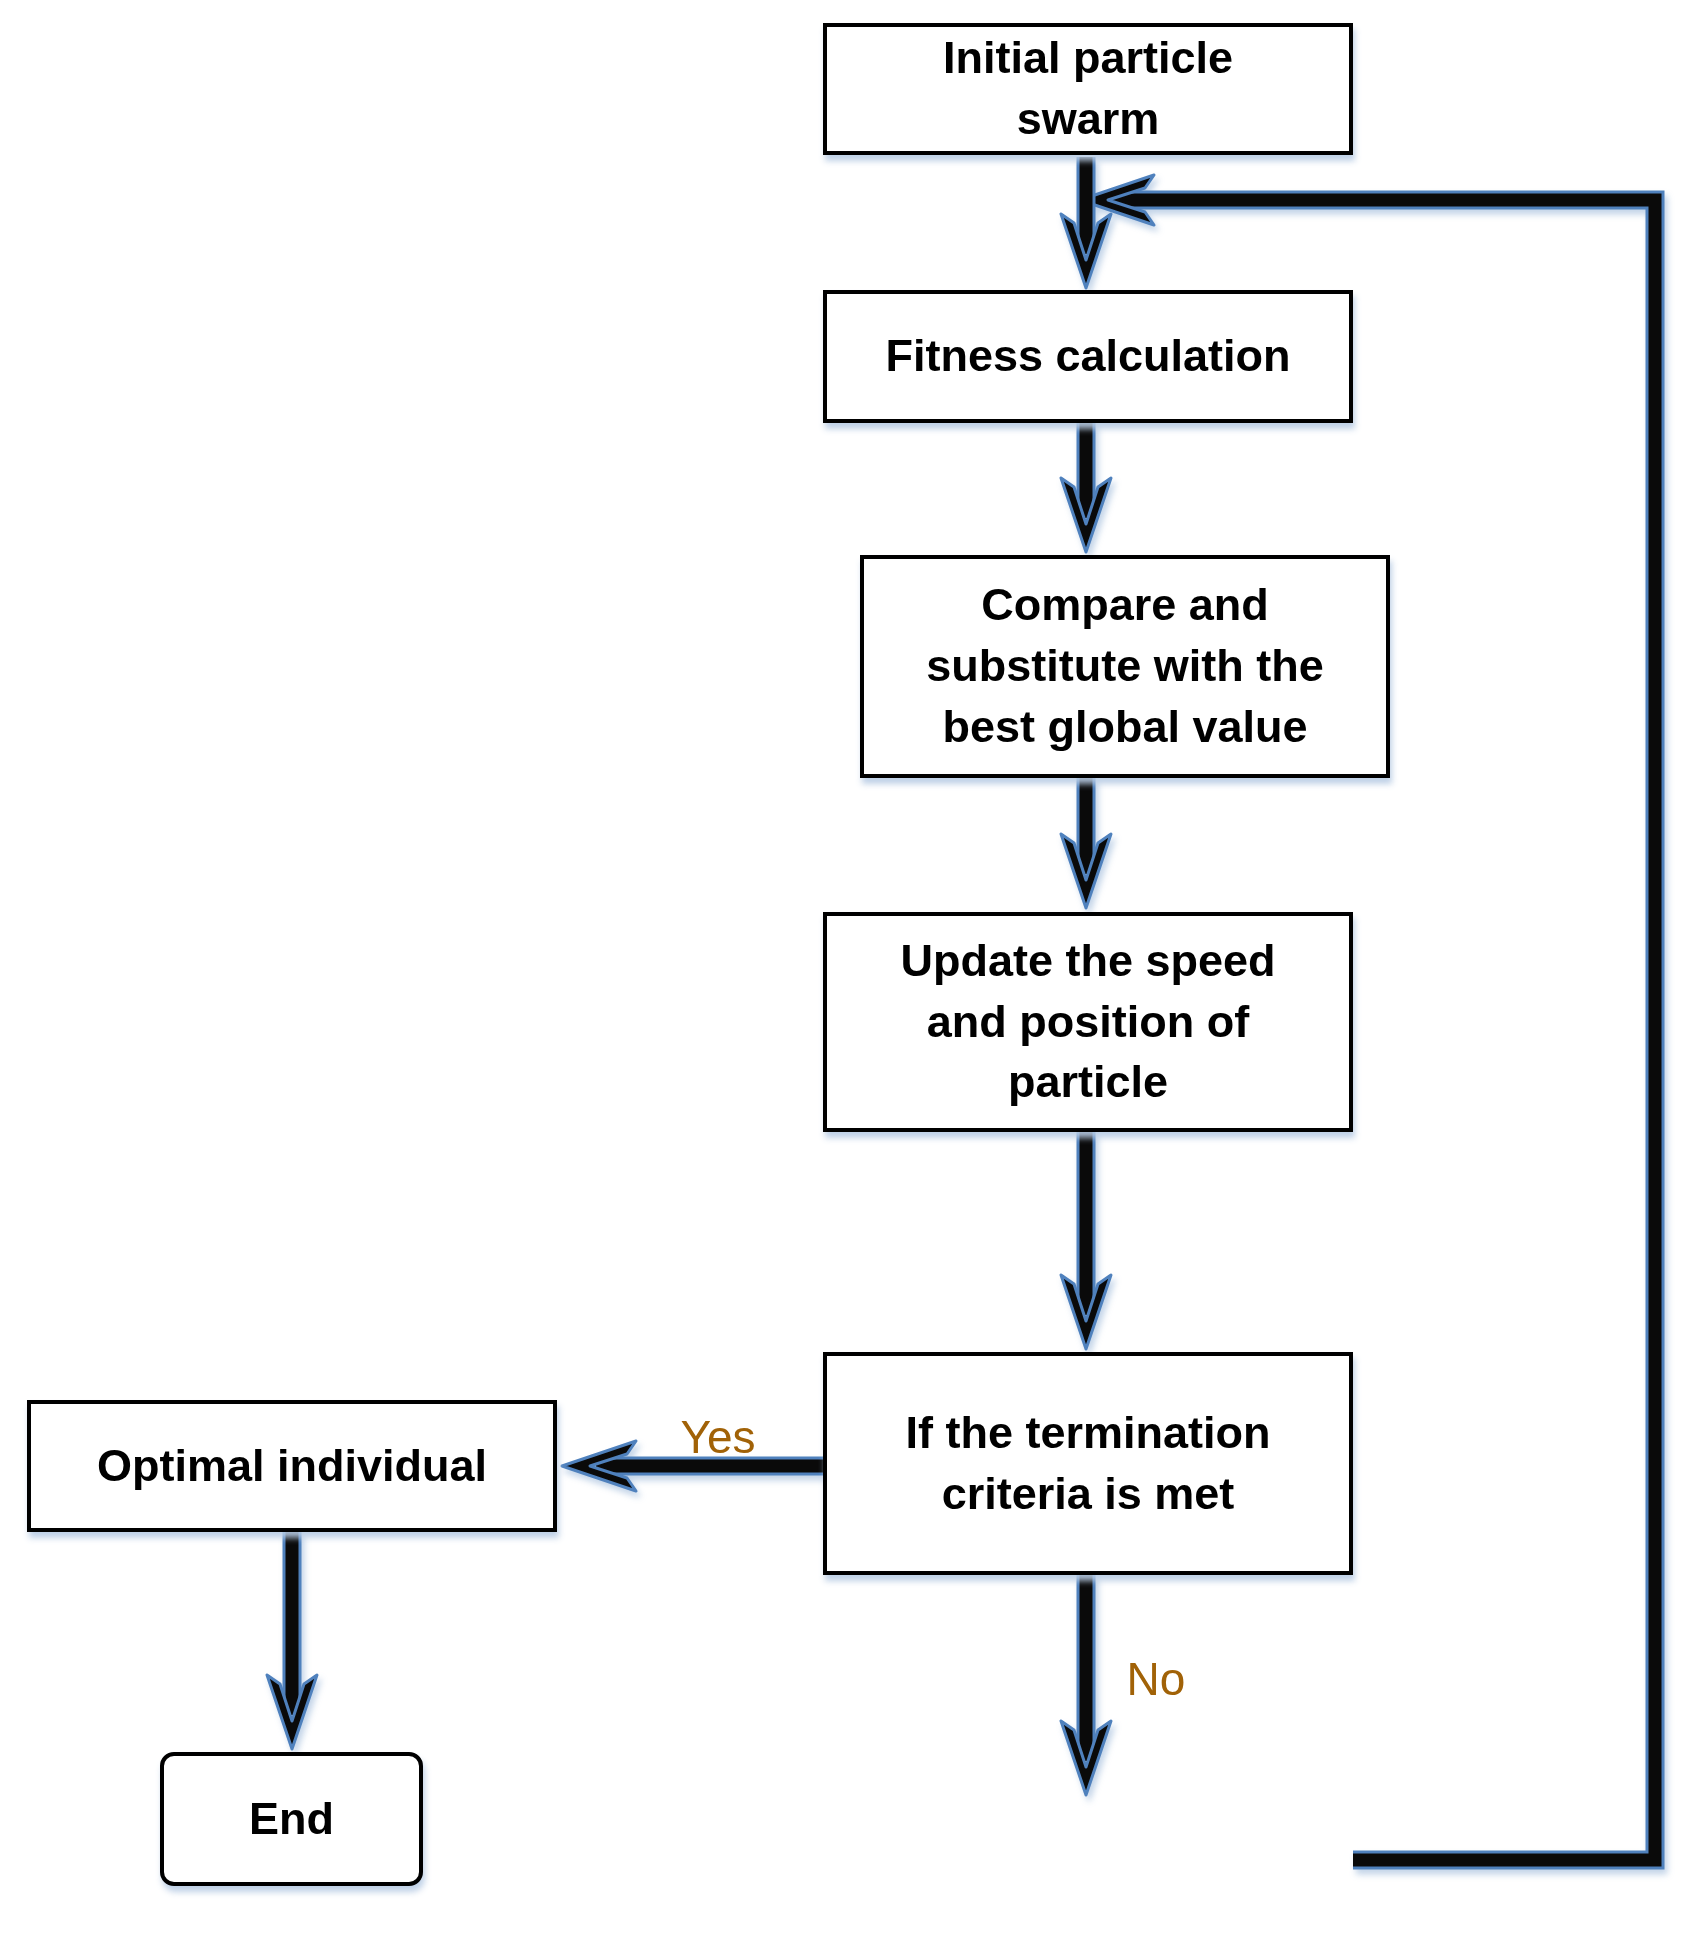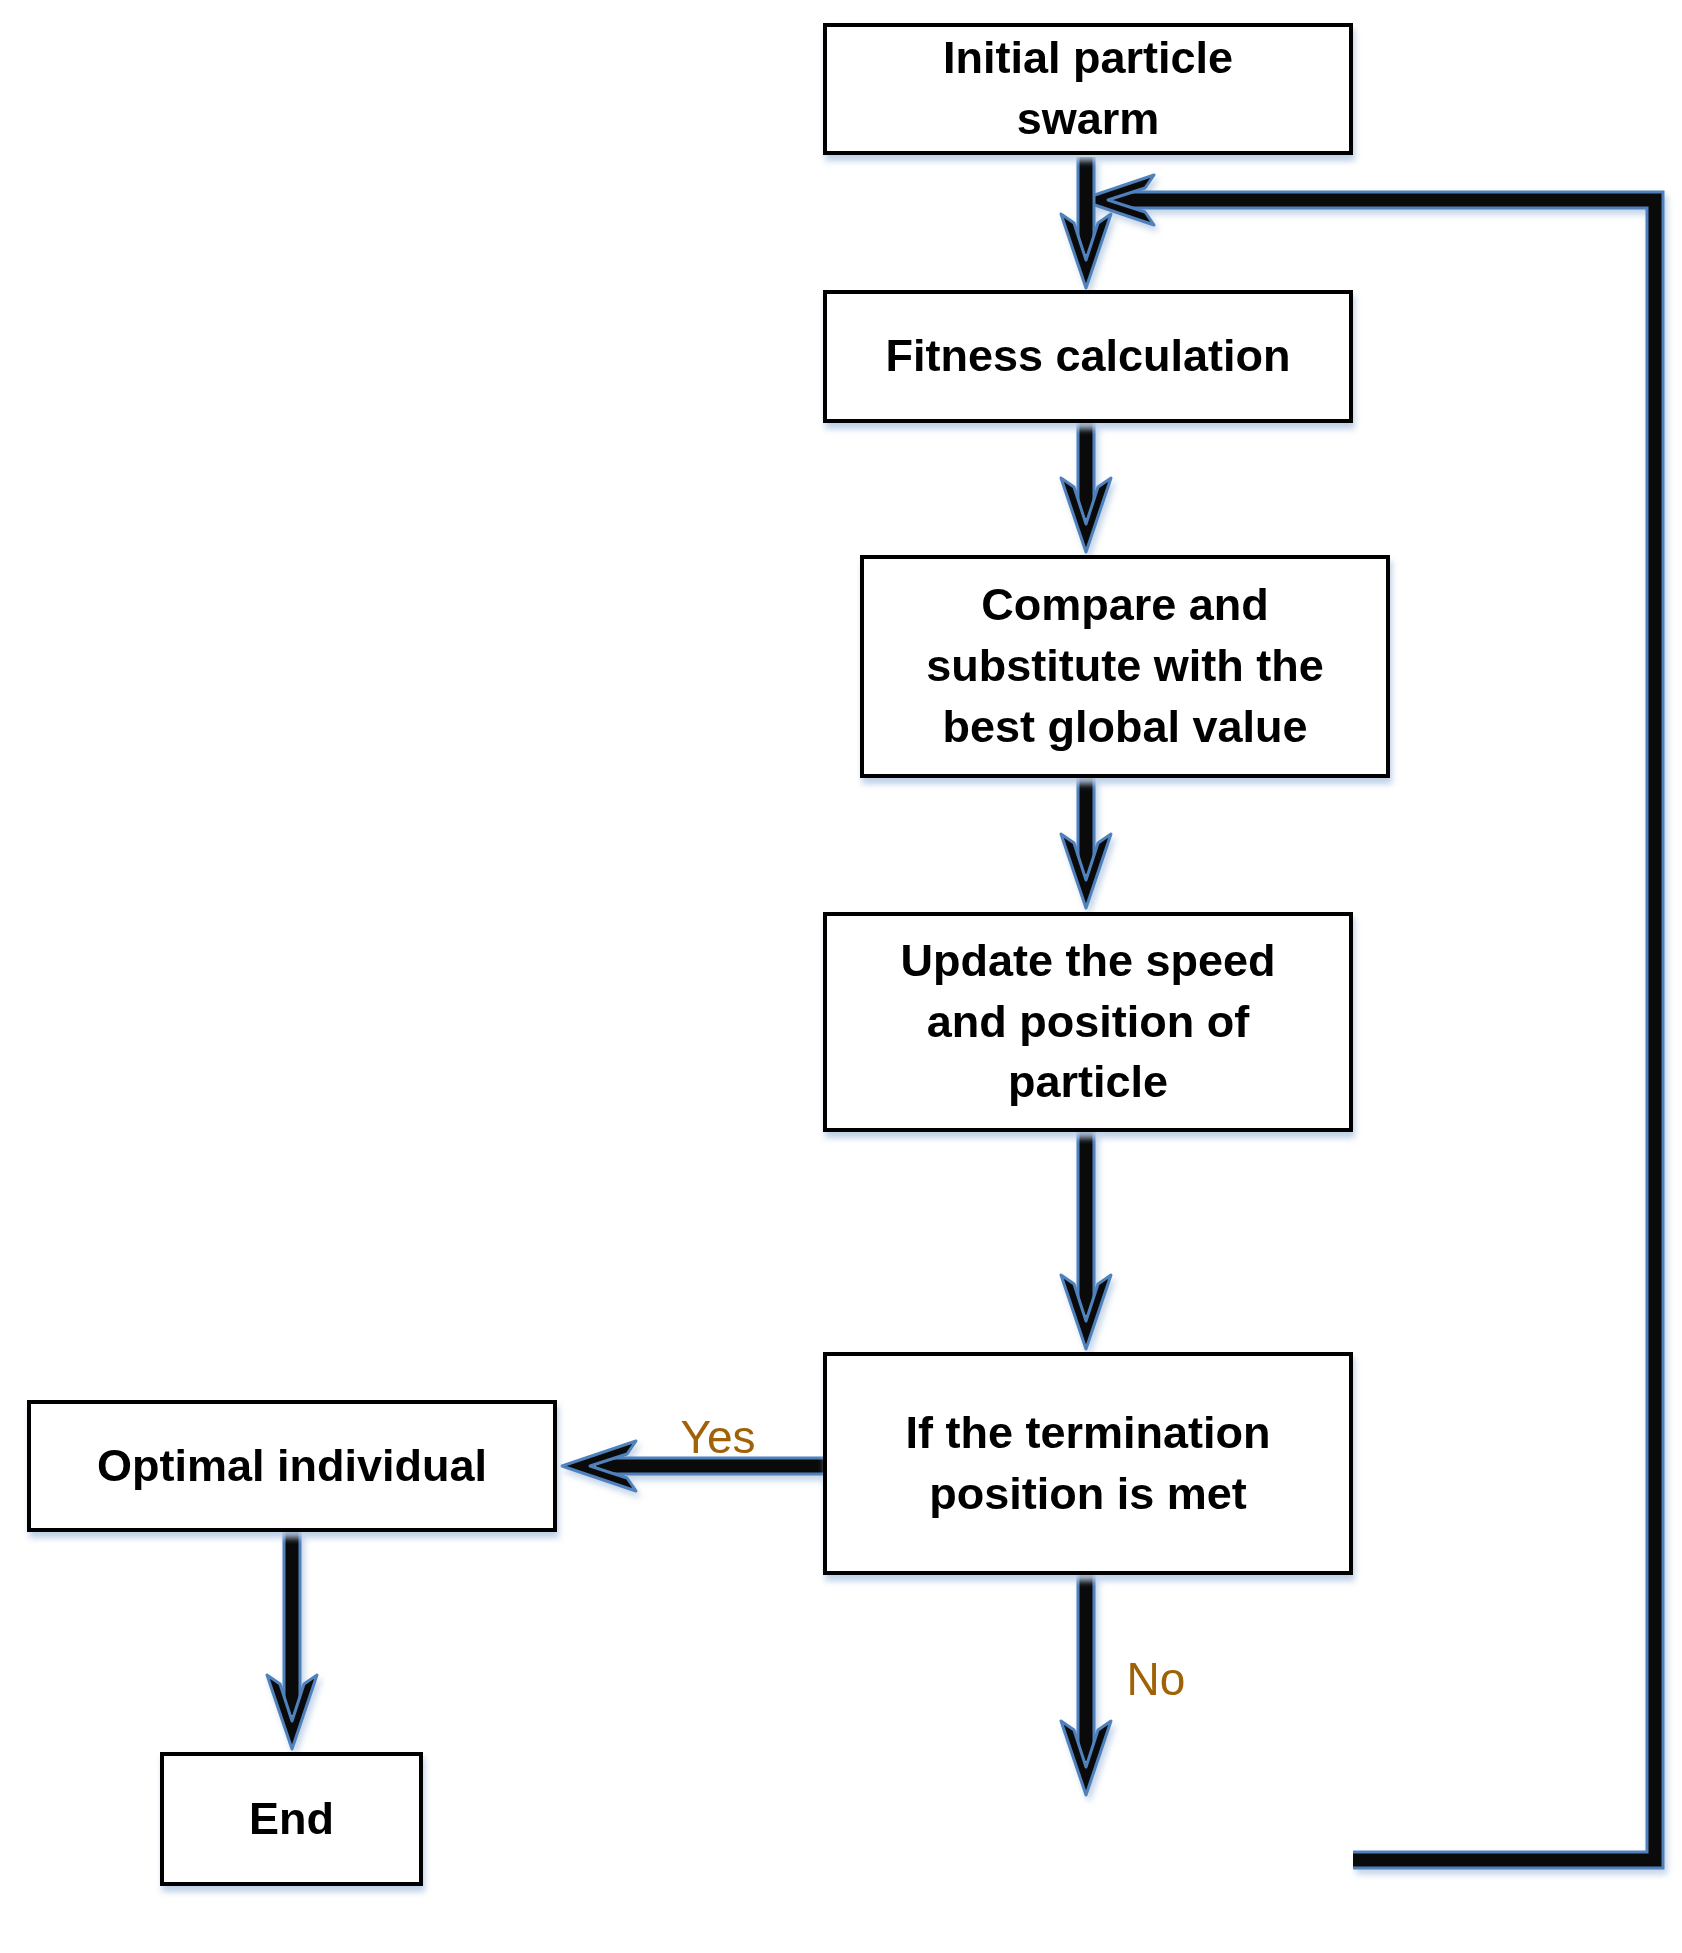--- a/index.html
+++ b/index.html
@@ -105,24 +105,24 @@
 
   <div class="node" style="left:823px;top:555px;width:530px;height:223px;margin-left:37px;">Compare and
 substitute with the
 best global value</div>
 
   <div class="node" style="left:823px;top:912px;width:530px;height:220px;">Update the speed
 and position of
 particle</div>
 
   <div class="node" style="left:823px;top:1352px;width:530px;height:223px;">If the termination
-position is met</div>
+criteria is met</div>
 
 
   <div class="node" style="left:27px;top:1400px;width:530px;height:132px;">Optimal individual</div>
 
-  <div class="node" style="left:160px;top:1752px;width:263px;height:134px;">End</div>
+  <div class="node" style="left:160px;top:1752px;width:263px;height:134px;border-radius:14px;">End</div>
 
   <div class="edge-label" style="left:658px;top:1410px;">Yes</div>
 
   <div class="edge-label" style="left:1096px;top:1652px;">No</div>
 
 </div>
 
 </body></html>

